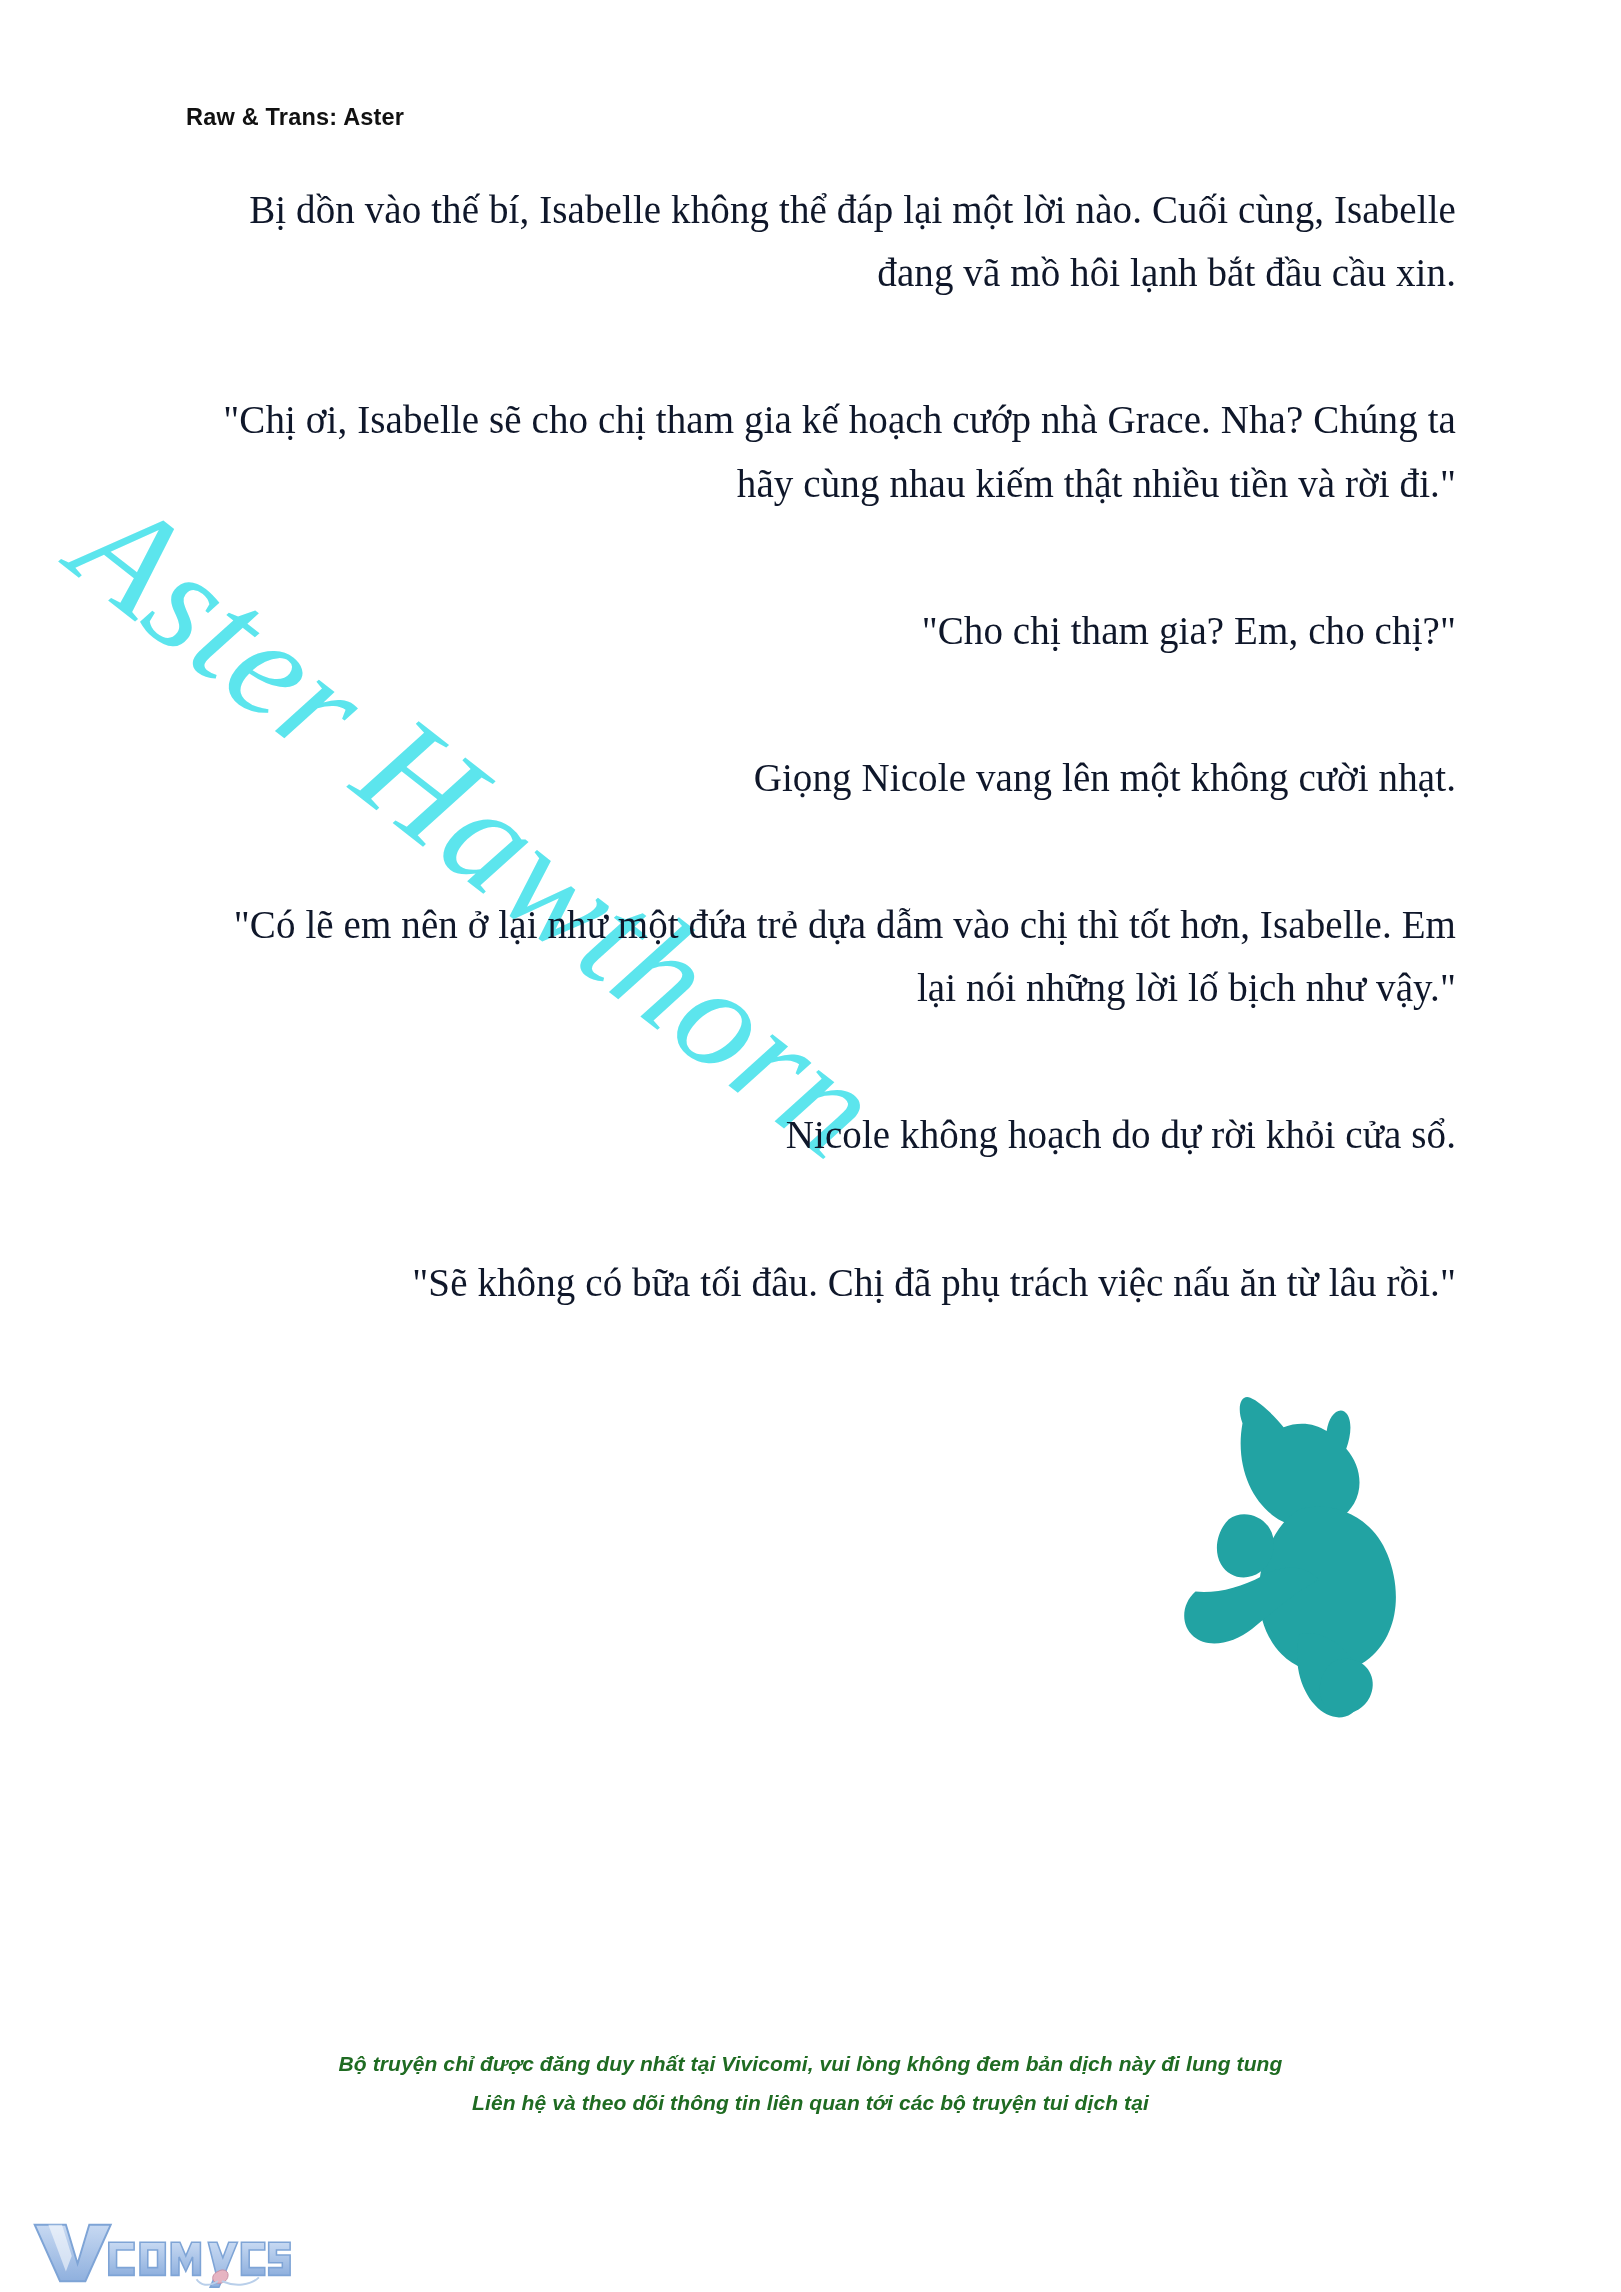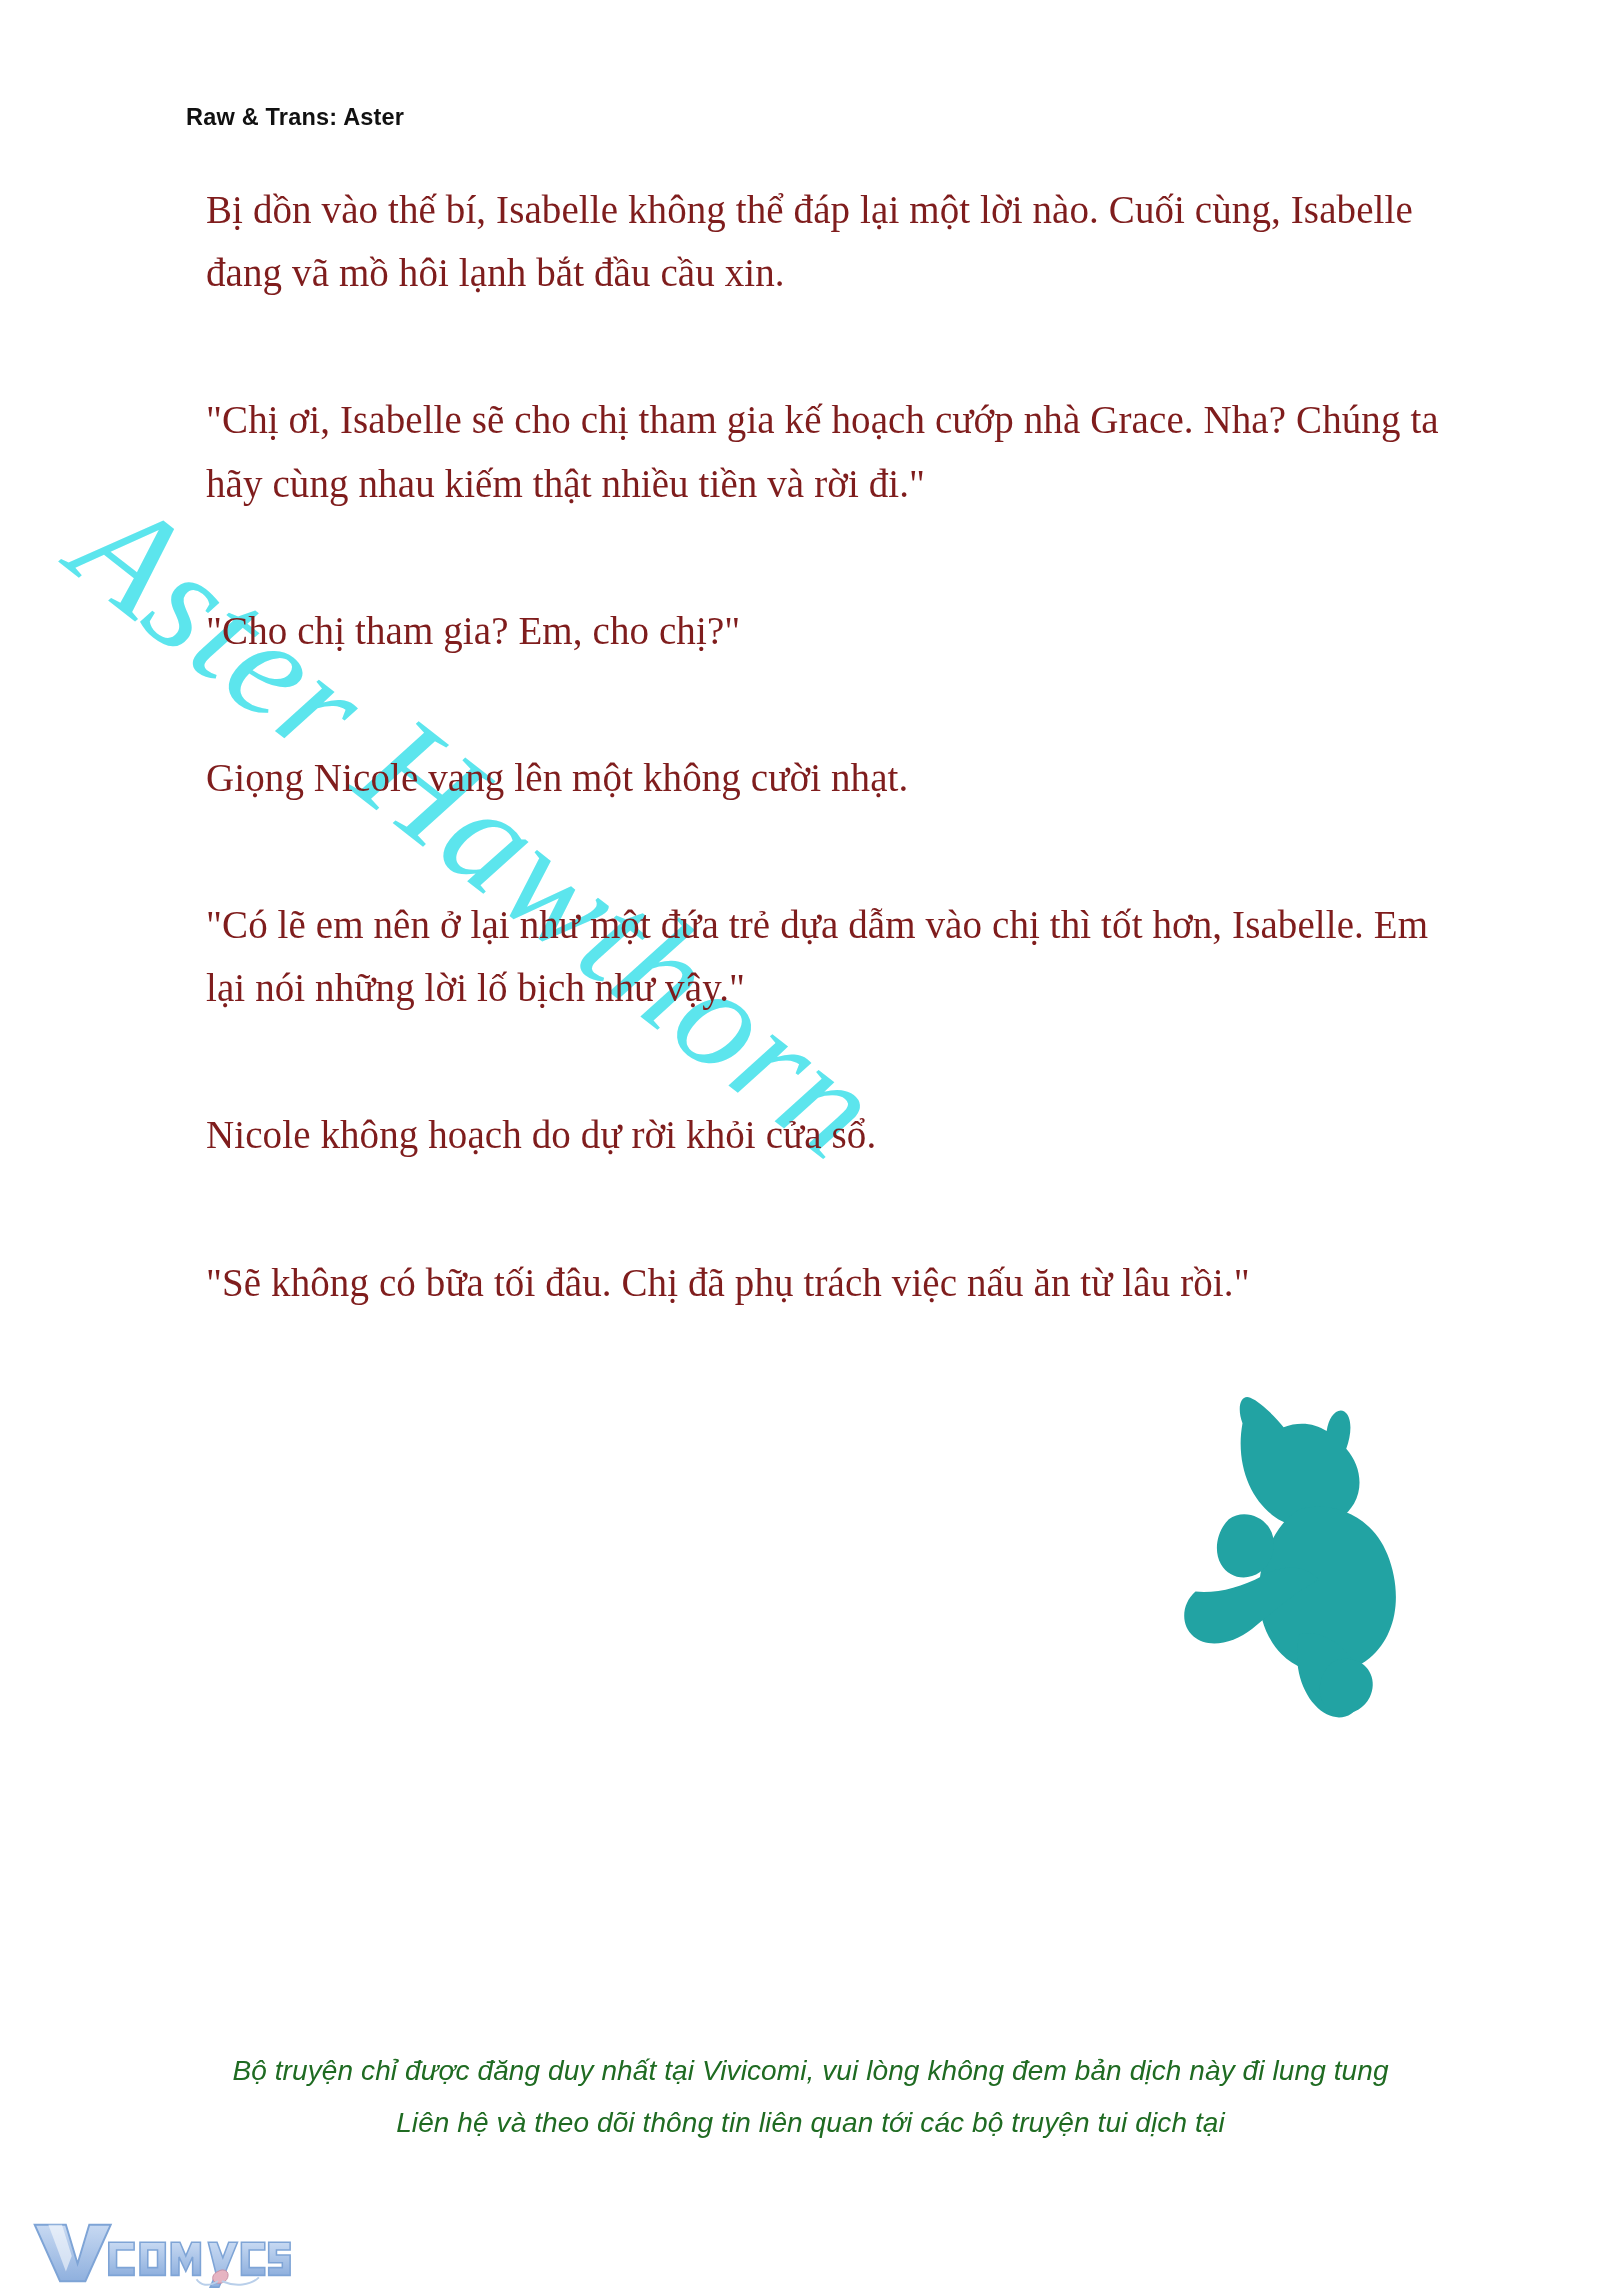--- a/index.html
+++ b/index.html
@@ -33,25 +33,26 @@
   .body-col {
     position: absolute;
     left: 192px;
     top: 178px;
     width: 1264px;
   }
   .para {
     font-family: "Liberation Serif", "DejaVu Serif", serif;
     font-size: 39px;
     line-height: 1.62;
-    color: #7f1d1d;
-    margin: 0 0 84px 14px;
+    color: #0f172a;
+    margin: 0 0 84px 4px;
     letter-spacing: 0.1px;
     position: relative;
     z-index: 3;
+    text-align: right;
   }
   .para:last-child { margin-bottom: 0; }
 
   
   .watermark {
     position: absolute;
     left: 147px;
     top: 461px;
     width: 980px;
     z-index: 2;
@@ -85,22 +86,22 @@
     position: absolute;
     left: 0;
     right: 0;
     top: 2045px;
     text-align: center;
     z-index: 5;
   }
   .footer-line {
     font-family: "Liberation Sans", "DejaVu Sans", sans-serif;
     font-style: italic;
-    font-weight: normal;
-    font-size: 28px;
+    font-weight: bold;
+    font-size: 21px;
     color: #1f6b22;
     line-height: 1.85;
     letter-spacing: 0.1px;
     white-space: nowrap;
   }
 
   
   .site-logo {
     position: absolute;
     left: 25.5px;

